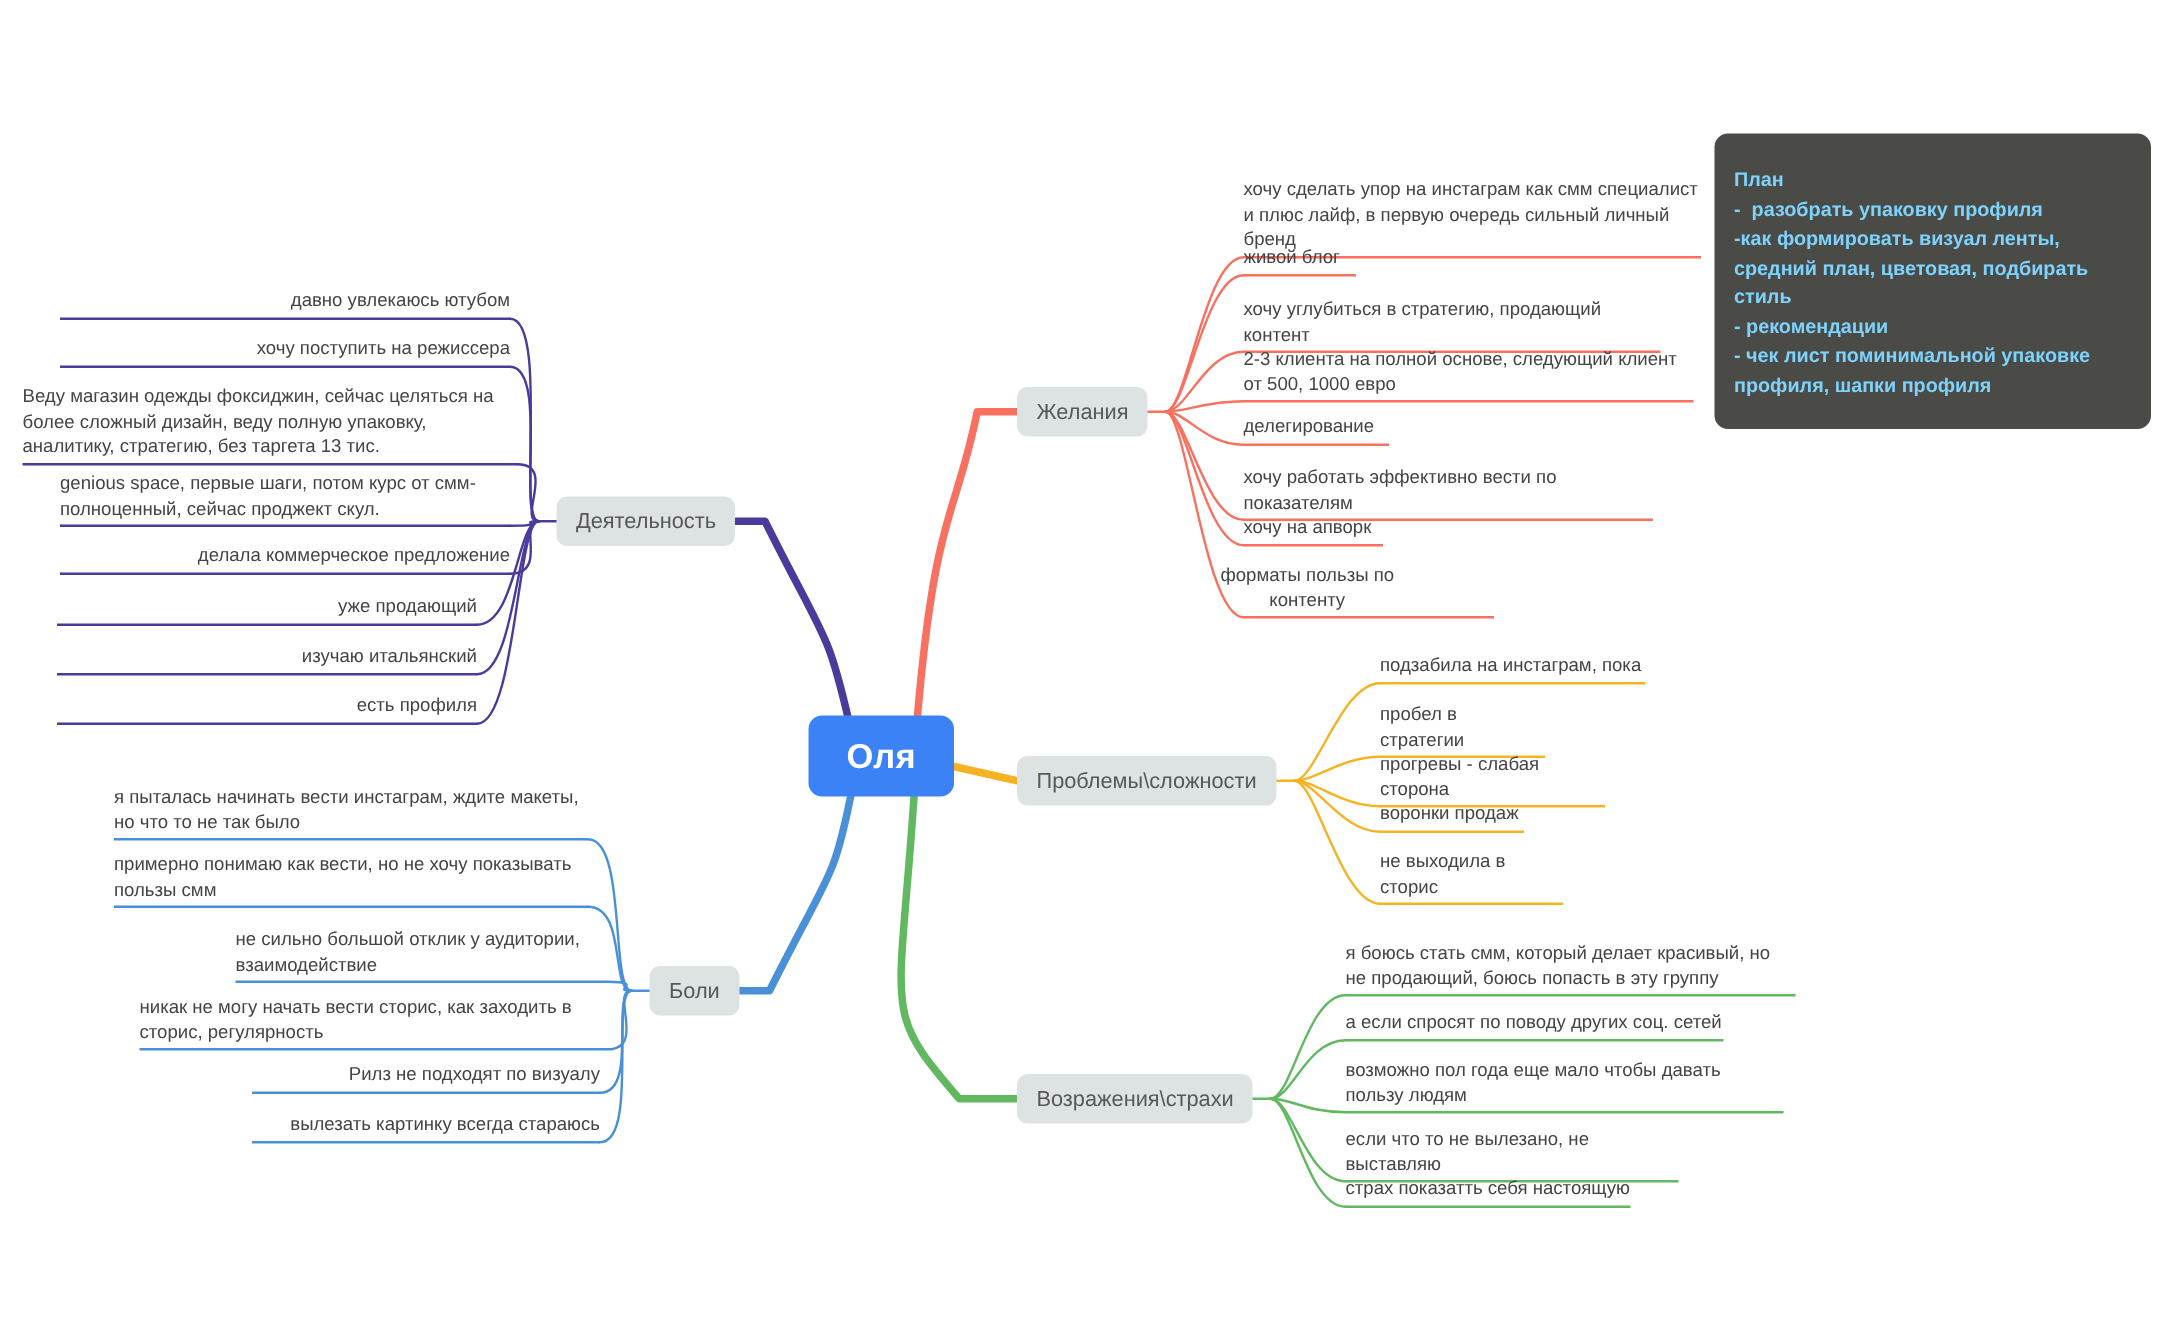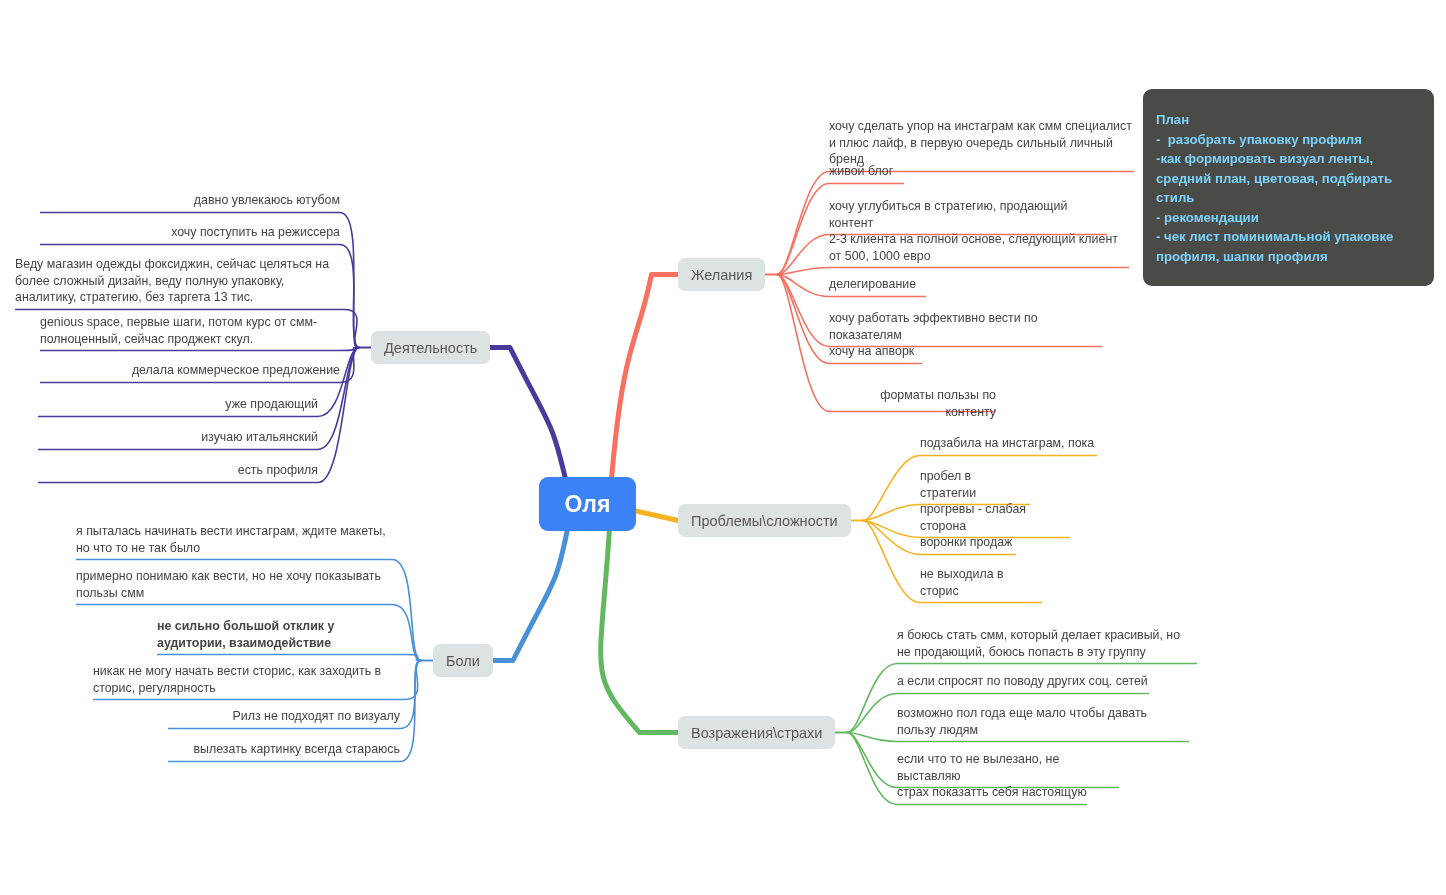--- a/index.html
+++ b/index.html
@@ -228,21 +228,21 @@
       </div>
       <div class="leaf right" style="width: 97px; text-align: left; left: 829px; top: 276px;">
         <span class="txt">делегирование</span>
       </div>
       <div class="leaf right" style="width: 273px; text-align: left; left: 829px; top: 310px;">
         <span class="txt">хочу работать эффективно вести по показателям</span>
       </div>
       <div class="leaf right" style="width: 93px; text-align: left; left: 829px; top: 343px;">
         <span class="txt">хочу на апворк</span>
       </div>
-      <div class="leaf right" style="width: 167px; text-align: right; left: 829px; top: 375px; margin-top: 12px;">
+      <div class="leaf right" style="width: 167px; text-align: center; left: 788px; top: 375px;">
         <span class="txt">форматы пользы по контенту</span>
       </div>
       <div class="leaf right" style="width: 177px; text-align: left; left: 920px; top: 435px;">
         <span class="txt">подзабила на инстаграм, пока</span>
       </div>
       <div class="leaf right" style="width: 110px; text-align: left; left: 920px; top: 468px;">
         <span class="txt">пробел в стратегии</span>
       </div>
       <div class="leaf right" style="width: 150px; text-align: left; left: 920px; top: 501px;">
         <span class="txt">прогревы - слабая сторона</span>
@@ -252,21 +252,21 @@
       </div>
       <div class="leaf right" style="width: 122px; text-align: left; left: 920px; top: 566px;">
         <span class="txt">не выходила в сторис</span>
       </div>
       <div class="leaf left" style="width: 316px; text-align: left; left: 76px; top: 523px;">
         <span class="txt">я пыталась начинать вести инстаграм, ждите макеты, но что то не так было</span>
       </div>
       <div class="leaf left" style="width: 316px; text-align: left; left: 76px; top: 568px;">
         <span class="txt">примерно понимаю как вести, но не хочу показывать пользы смм</span>
       </div>
-      <div class="leaf left" style="width: 248px; text-align: left; left: 157px; top: 618px; font-weight: bold;">
+      <div class="leaf left" style="width: 248px; text-align: left; left: 157px; top: 618px;">
         <span class="txt">не сильно большой отклик у аудитории, взаимодействие</span>
       </div>
       <div class="leaf left" style="width: 312px; text-align: left; left: 93px; top: 663px;">
         <span class="txt">никак не могу начать вести сторис, как заходить в сторис, регулярность</span>
       </div>
       <div class="leaf left" style="width: 232px; text-align: right; left: 168px; top: 708px;">
         <span class="txt">Рилз не подходят по визуалу</span>
       </div>
       <div class="leaf left" style="width: 232px; text-align: right; left: 168px; top: 741px;">
         <span class="txt">вылезать картинку всегда стараюсь</span>

